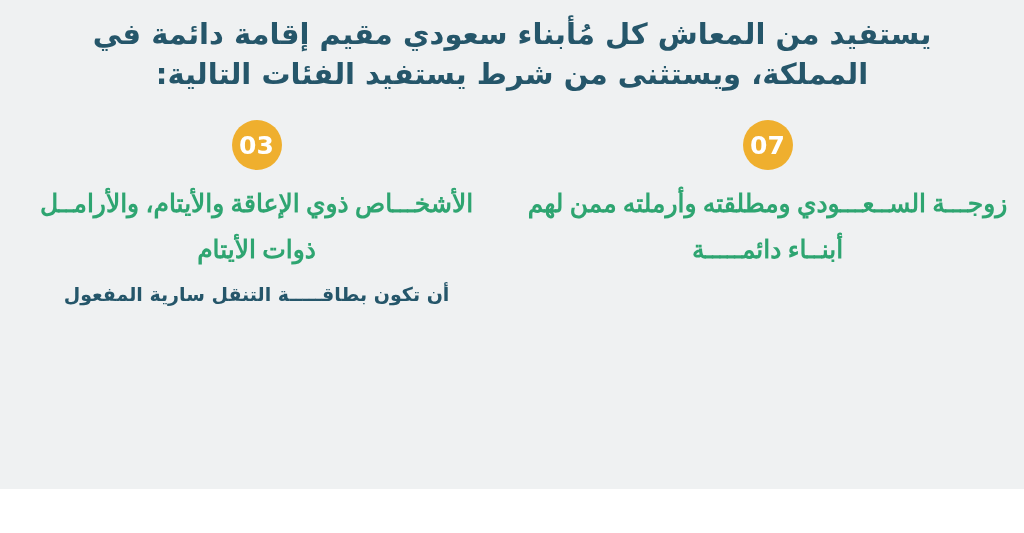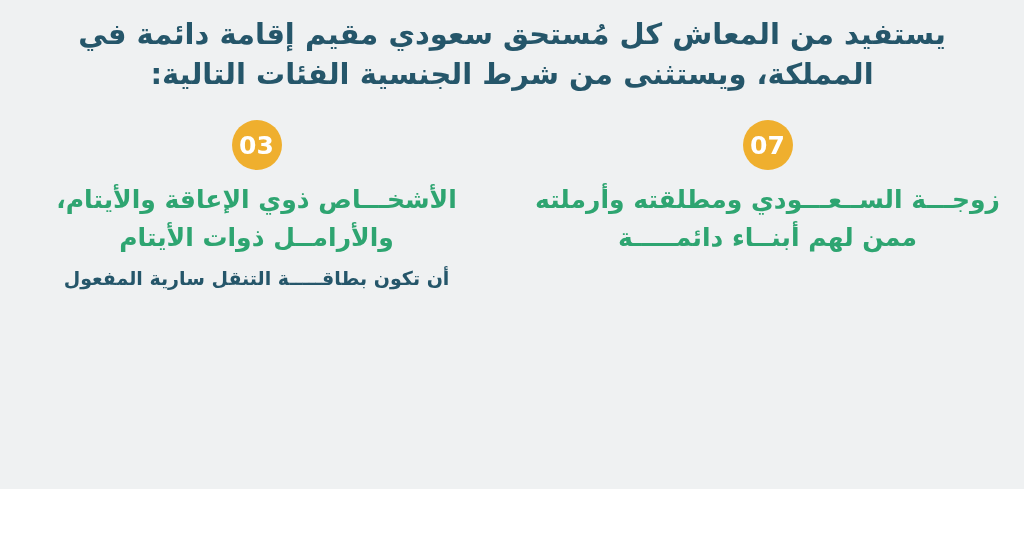--- a/index.html
+++ b/index.html
@@ -52,21 +52,22 @@
     font-weight:700;
     font-size:25px;
     display:flex;align-items:center;justify-content:center;
     margin-bottom:11px;
     direction:ltr;
   }
   .heading{
     color:var(--heading-green);
     font-weight:700;
     font-size:25px;
-    line-height:38px;
+    line-height:46px;
+    font-family:Liberation Serif, serif;
   }
   .body{
     color:var(--body-text);
     font-weight:700;
     font-size:19px;
     line-height:38px;
     margin-top:2px;
   }
   .bottom-strip{
     position:absolute;
@@ -74,22 +75,22 @@
     width:100%;height:44px;
     background:var(--bottom-strip);
   }
 </style>
 </head>
 <body>
 
 <div class="canvas">
 
   <div class="title">
-    <div>يستفيد من المعاش كل مُستحق سعودي مقيم إقامة دائمة في</div>
-    <div>المملكة، ويستثنى من شرط الجنسية الفئات التالية:</div>
+    <div>يستفيد من المعاش كل مُأبناء سعودي مقيم إقامة دائمة في</div>
+    <div>المملكة، ويستثنى من شرط يستفيد الفئات التالية:</div>
   </div>
 
   <div class="columns">
 
     <div class="column">
       <div class="badge">
         <span>07</span>
       </div>
       <div class="heading">زوجـــة الســعـــودي ومطلقته وأرملته ممن لهم أبنــاء دائمـــــة</div>
     </div>

